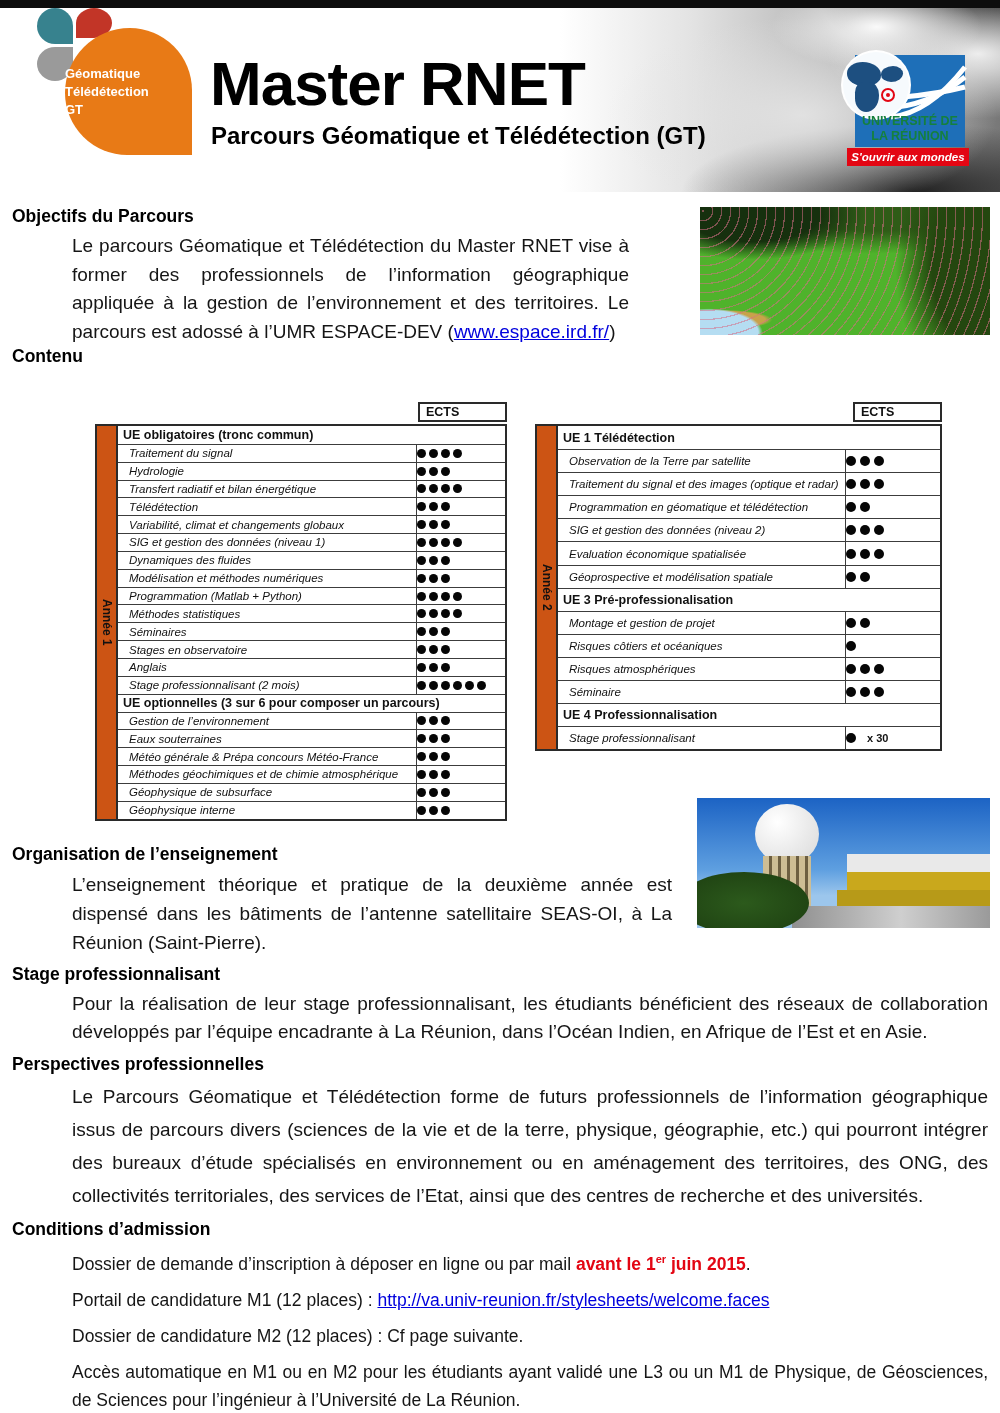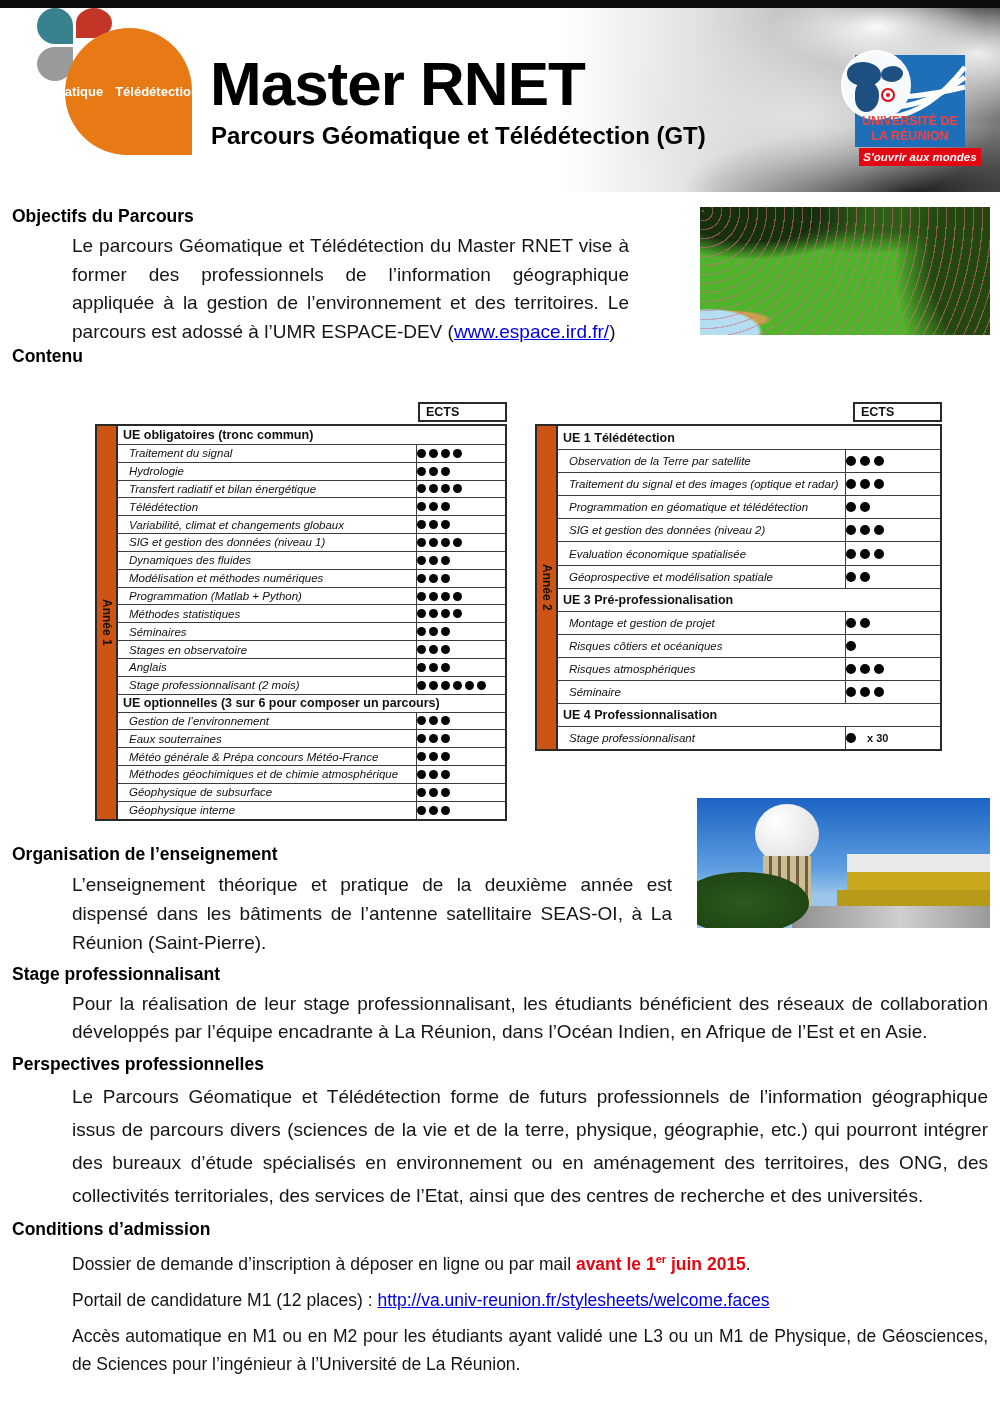--- a/index.html
+++ b/index.html
@@ -17,39 +17,39 @@
       radial-gradient(ellipse 320px 95px at 80% 100%, rgba(25,25,25,.95), transparent 72%),
       radial-gradient(ellipse 250px 95px at 100% 0%, rgba(12,12,12,.96), transparent 72%),
       linear-gradient(90deg, #ffffff, #e3e3e3 30%, #ababab 68%, #787878);
   }
   .logo-cluster { position:absolute; left:35px; top:5px; width:160px; height:152px; }
   .petal { position:absolute; }
   .petal-teal { left:2px; top:3px; width:36px; height:36px; background:#37828e; border-radius:50% 50% 0 50%; }
   .petal-red { left:41px; top:3px; width:36px; height:30px; background:#c23527; border-radius:50% 50% 50% 0; }
   .petal-gray { left:2px; top:42px; width:36px; height:34px; background:#9a9a9a; border-radius:50% 0 50% 50%; }
   .blob-orange { position:absolute; left:30px; top:23px; width:127px; height:127px; background:#e87a16;
-    border-radius:52% 50% 0 50%; display:flex; align-items:center; justify-content:center;gap:12px; }
+    border-radius:52% 50% 0 50%; display:flex; flex-direction:column; align-items:flex-start; justify-content:center; }
   .blob-orange span { color:#fff; font-weight:bold; font-size:13px; line-height:18px; }
   .hdr-title { position:absolute; left:210px; top:48px; font-size:62px; font-weight:bold; letter-spacing:-1px; color:#000; }
   .hdr-subtitle { position:absolute; left:211px; top:122px; font-size:24px; font-weight:bold; color:#000; }
 
   .univ-logo { position:absolute; right:35px; top:52px; width:122px; height:112px; }
   .univ-box { position:absolute; left:12px; top:3px; width:110px; height:92px; background:#1e6fb8; }
   .univ-swoosh { position:absolute; right:-2px; top:6px; }
   .univ-globe { position:absolute; left:0; top:0; width:66px; height:66px; border-radius:50%; background:#f6fafd;
     box-shadow:0 0 0 2px #fff; overflow:hidden; }
   .continent { position:absolute; background:#1d4f80; }
   .c1 { left:4px; top:10px; width:34px; height:24px; border-radius:60% 70% 55% 65%; }
   .c2 { left:12px; top:30px; width:24px; height:30px; border-radius:45% 55% 70% 60%; }
   .c3 { left:38px; top:14px; width:22px; height:16px; border-radius:60% 50% 60% 50%; }
   .target { position:absolute; left:38px; top:36px; width:14px; height:14px; border:2px solid #e30613; border-radius:50%; }
   .target::after { content:""; position:absolute; left:3px; top:3px; width:4px; height:4px; background:#e30613; border-radius:50%; }
-  .univ-name { position:absolute; left:12px; top:62px; width:110px; text-align:center; color:#ef4444; font-weight:bold;
+  .univ-name { position:absolute; left:12px; top:62px; width:110px; text-align:center; color:#15803d; font-weight:bold;
     font-size:12.5px; line-height:15px; }
-  .univ-motto { position:absolute; left:16px; top:96px; width:122px; height:18px; background:#e30613; color:#fff;
+  .univ-motto { position:absolute; left:4px; top:96px; width:122px; height:18px; background:#e30613; color:#fff;
     font-weight:bold; font-style:italic; font-size:11.5px; text-align:center; line-height:18px; }
 
   
   h2.sec { font-size:17.5px; font-weight:bold; color:#000; margin:0 0 5px 12px; }
   .para { font-size:19px; line-height:28px; color:#151515; text-align:justify; }
   a, .linkish { color:#0000dd; text-decoration:underline; cursor:pointer; }
 
   .objectifs { margin-top:14px; }
   .objectifs .para { margin-left:72px; width:557px; line-height:28.5px; }
 
@@ -460,16 +460,17 @@
 
   <section class="perspectives">
     <h2 class="sec">Perspectives professionnelles</h2>
     <p class="para">Le Parcours Géomatique et Télédétection forme de futurs professionnels de l’information géographique issus de parcours divers (sciences de la vie et de la terre, physique, géographie, etc.) qui pourront intégrer des bureaux d’étude spécialisés en environnement ou en aménagement des territoires, des ONG, des collectivités territoriales, des services de l’Etat, ainsi que des centres de recherche et des universités.</p>
   </section>
 
   <section class="conditions">
     <h2 class="sec">Conditions d’admission</h2>
     <p class="cpara"><span>Dossier de demande d’inscription à déposer en ligne ou par mail </span><span class="cond-red"><span>avant le 1</span><sup>er</sup><span> juin 2015</span></span><span>.</span></p>
     <p class="cpara"><span>Portail de candidature M1 (12 places) : </span><a>http://va.univ-reunion.fr/stylesheets/welcome.faces</a></p>
+    <p class="cpara">Dossier de candidature M2 (12 places) : Cf page suivante.</p>
     <p class="cpara cond-last">Accès automatique en M1 ou en M2 pour les étudiants ayant validé une L3 ou un M1 de Physique, de Géosciences, de Sciences pour l’ingénieur à l’Université de La Réunion.</p>
   </section>
 
 </div>
 
 </body></html>

